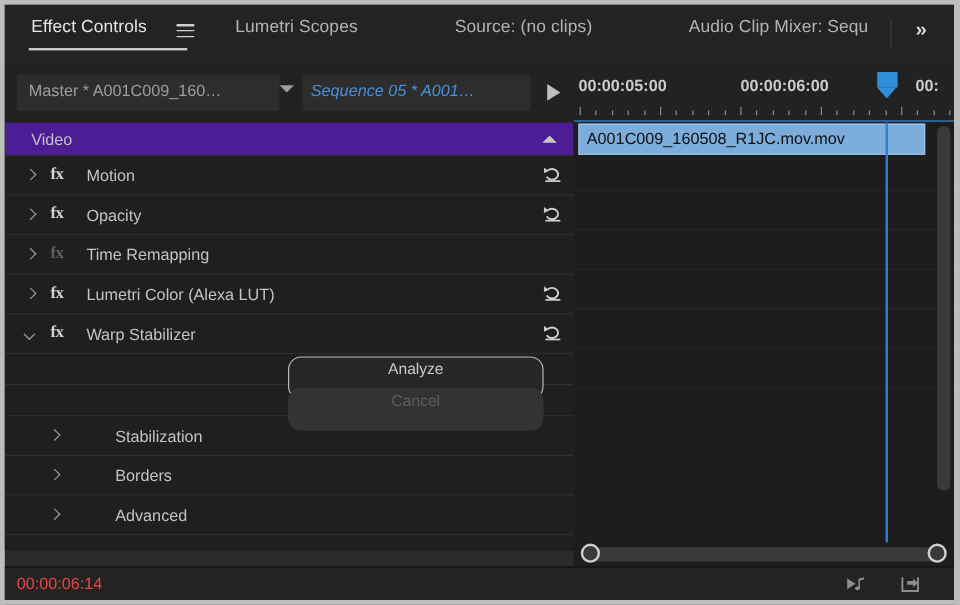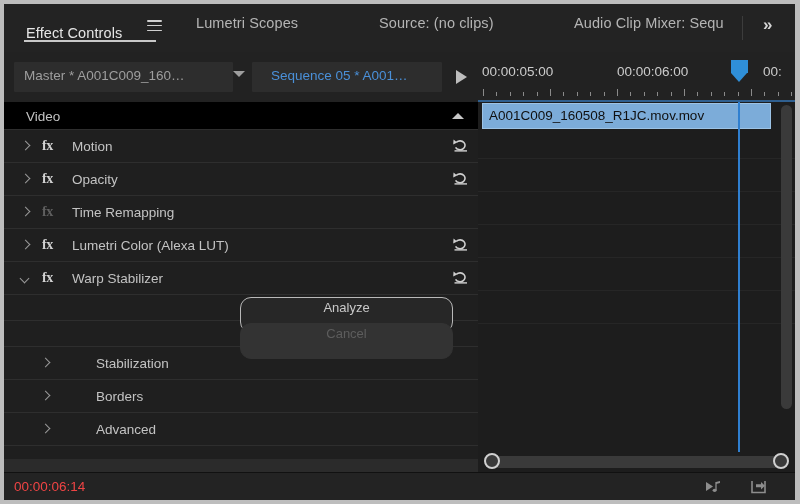--- a/index.html
+++ b/index.html
@@ -128,40 +128,42 @@
   }
   .sel-seq {
     position: absolute;
     left: 248px; top: 10px;
     width: 190px; height: 30px;
     background: #2d2d2d;
     border-radius: 1px;
   }
   .sel-seq-label {
     position: absolute;
-    left: 19px; top: 6px;
+    left: 7px; top: 6px;
     font-size: 13.5px;
     color: #4a90d9;
     white-space: nowrap;
+    font-style: italic;
   }
   .sel-play-tri {
     position: absolute;
     left: 452px; top: 18px;
     width: 0; height: 0;
     border-top: 7px solid transparent;
     border-bottom: 7px solid transparent;
     border-left: 11px solid #bdbdbd;
   }
 
   
   .ruler {
     position: absolute;
     left: 478px; top: 52px;
     width: 317px; height: 50px;
     overflow: hidden;
+    font-weight: bold;
   }
   .ruler-label {
     position: absolute;
     top: 12px;
     font-size: 13.5px;
     color: #cccccc;
     white-space: nowrap;
   }
   .ruler-ticks {
     position: absolute;
@@ -205,21 +207,21 @@
     overflow: hidden;
   }
   .row {
     position: absolute;
     left: 0;
     width: 474px;
     box-sizing: border-box;
     border-bottom: 1px solid #2e2e2e;
   }
   .row-video {
-    background: #000000;
+    background: #4c1d95;
   }
   .row-label {
     position: absolute;
     font-size: 13.5px;
     color: #c3c3c3;
     white-space: nowrap;
   }
   .collapse-tri {
     position: absolute;
     right: 14px;
@@ -384,21 +386,21 @@
 
 <div id="app">
 
   <div class="frame-edge-top"></div>
   <div class="frame-edge-left"></div>
   <div class="frame-edge-right"></div>
   <div class="frame-edge-bottom"></div>
 
   <div class="tabbar">
 
-    <div class="tab active" style="left:22px;margin-top:10px;">Effect Controls</div>
+    <div class="tab active" style="left:22px;">Effect Controls</div>
     <div class="tab-underline" style="left:20px; width:132px;"></div>
 
     <div class="hamburger" style="left:143px;">
       <span></span>
         <span></span>
         <span></span>
     </div>
 
     <div class="tab" style="left:192px;">Lumetri Scopes</div>
 

